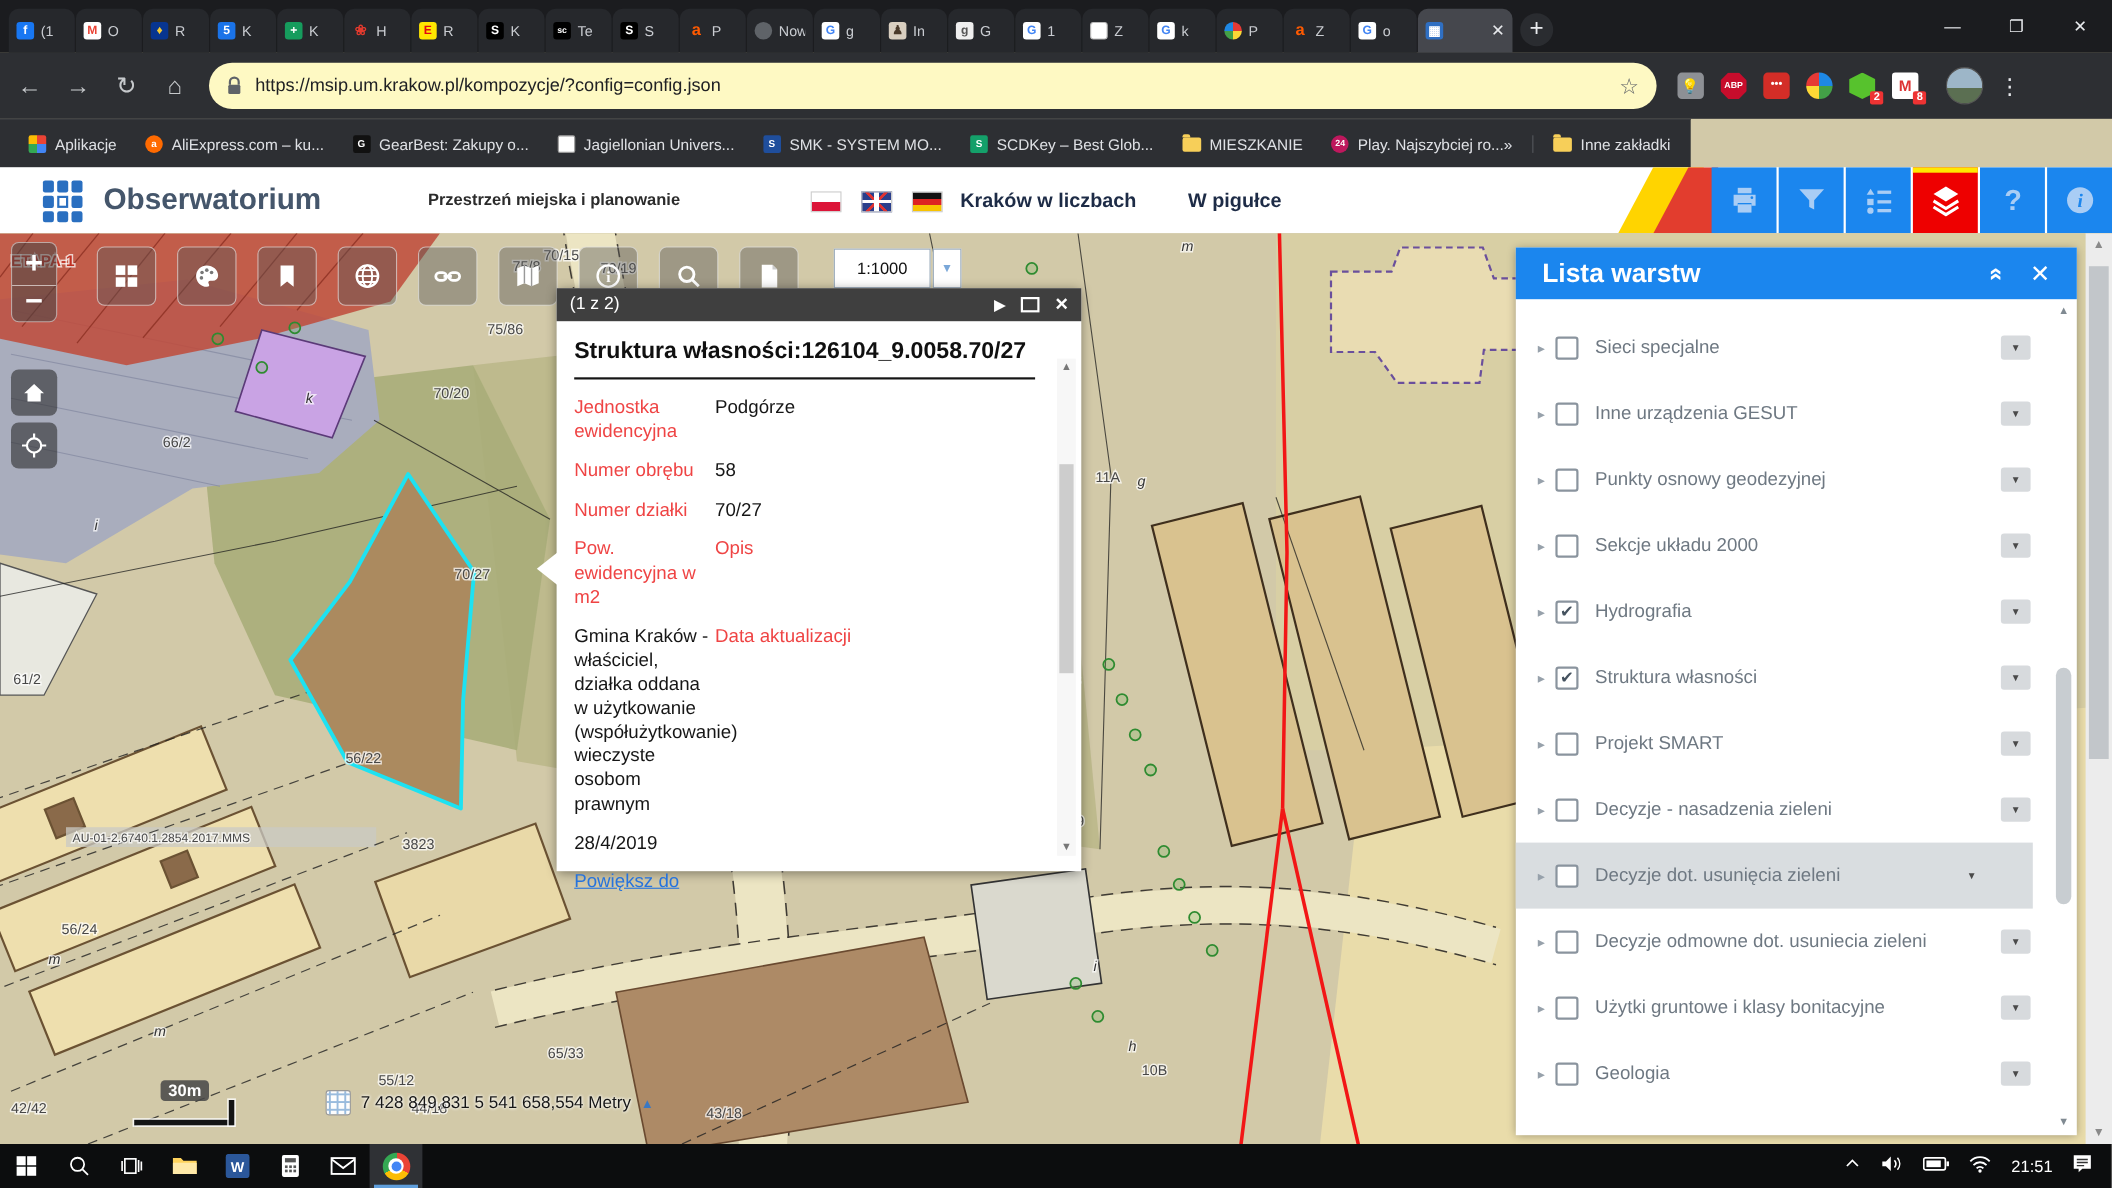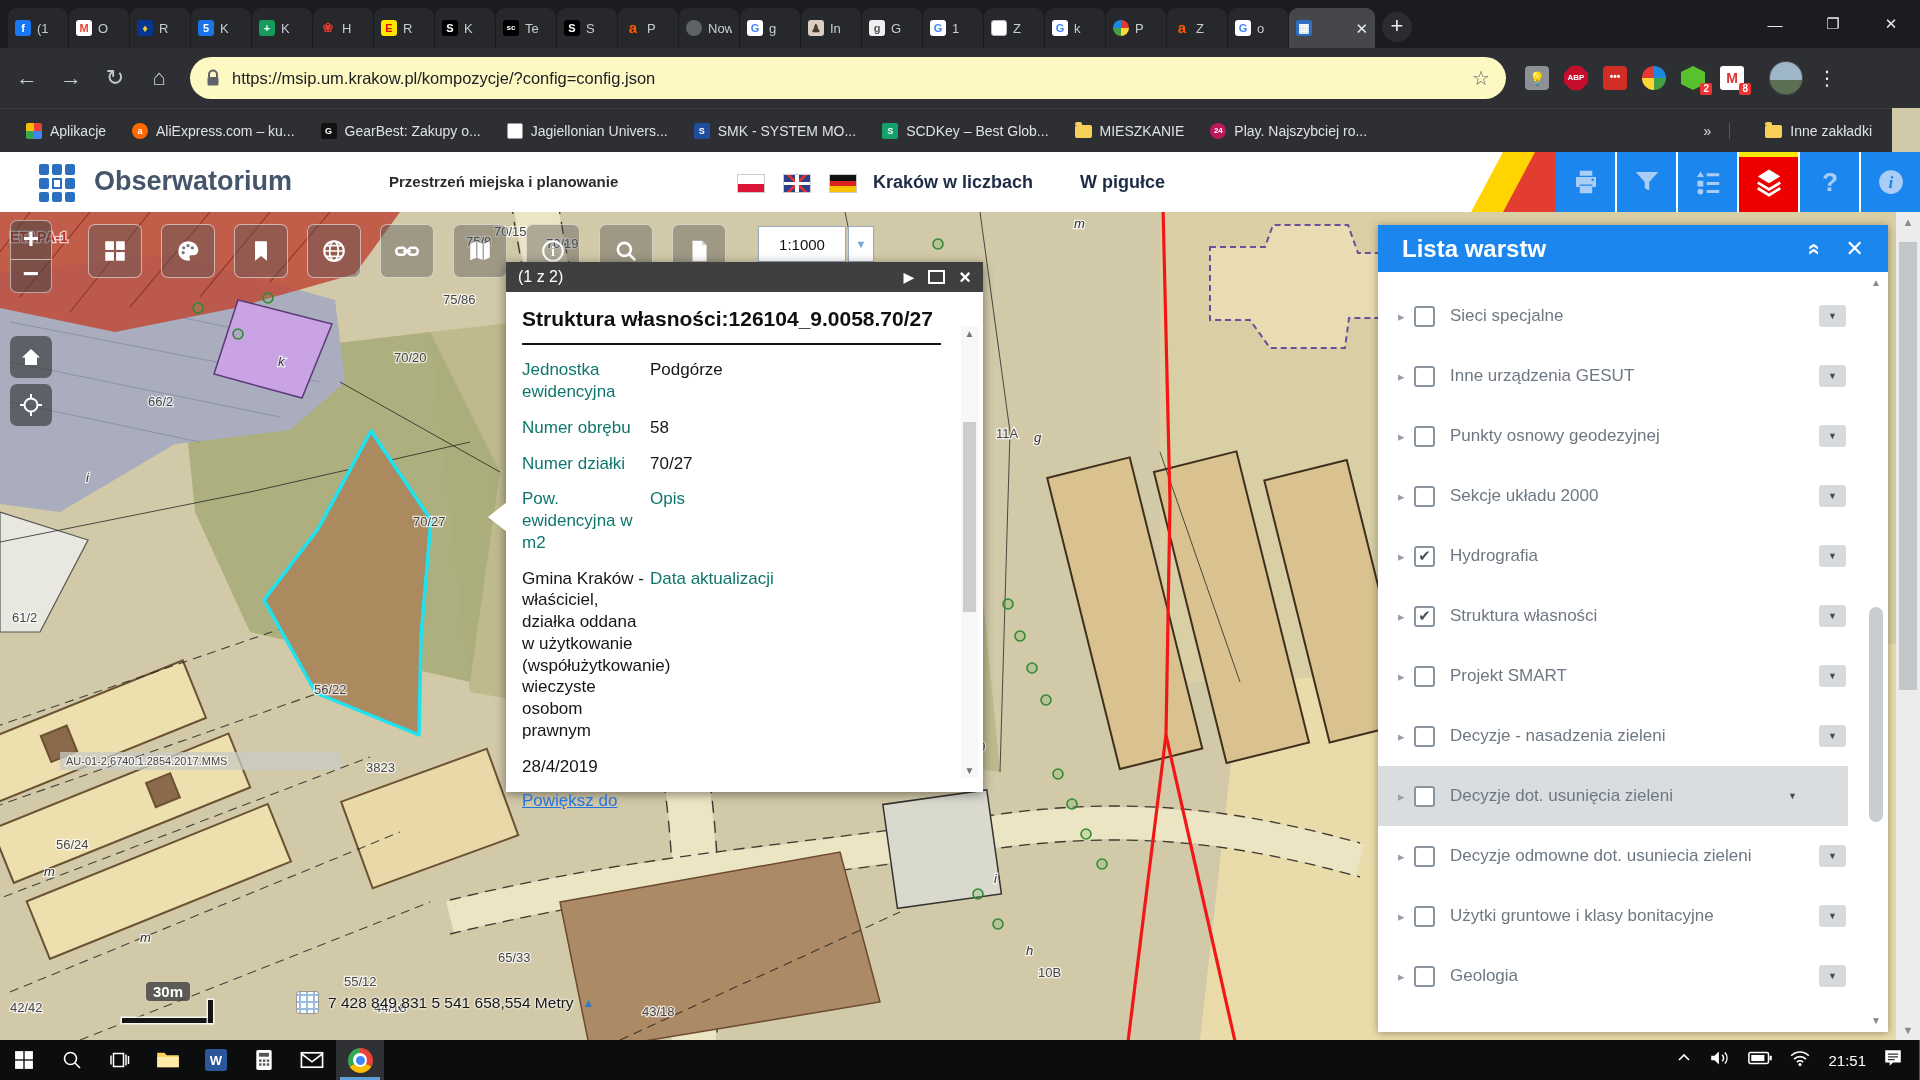--- a/index.html
+++ b/index.html
@@ -20,24 +20,24 @@
   .navbtn{width:34px;height:34px;margin-left:10px;display:flex;align-items:center;justify-content:center;color:#c6c9cc;font-size:22px;flex:none;}
   .url-pill{margin-left:14px;width:1316px;height:42px;background:#fef9c3;border-radius:21px;display:flex;align-items:center;padding:0 16px;box-sizing:border-box;flex:none;}
   .url-text{color:#202124;font-size:16.5px;margin-left:12px;white-space:nowrap;overflow:hidden;flex:1;}
   .star{color:#5f6368;font-size:20px;}
   .ext-row{display:flex;align-items:center;gap:13px;margin-left:18px;}
   .ext{position:relative;width:26px;height:26px;display:flex;align-items:center;justify-content:center;}
   .ext .badge{position:absolute;right:-6px;bottom:-4px;background:#e33;color:#fff;font-size:10px;line-height:12px;padding:0 3px;border-radius:2px;font-weight:bold;}
   .avatar{width:32px;height:32px;border-radius:50%;margin-left:24px;background:linear-gradient(180deg,#9db6c8 0 55%,#5b6f52 55% 100%);border:1px solid #555;flex:none;}
   .menu-dots{color:#e8eaed;font-size:20px;margin:0 16px 0 14px;letter-spacing:0;}
   
-  .bookmarks{position:absolute;left:0;top:108px;width:1892px;height:44px;background:#2d2f33;border-top:1px solid #3a3c40;display:flex;align-items:center;color:#dfe1e5;font-size:14px;}
+  .bookmarks{position:absolute;left:0;top:108px;width:1537px;height:44px;background:#2d2f33;border-top:1px solid #3a3c40;display:flex;align-items:center;color:#dfe1e5;font-size:14px;}
   .bm{display:flex;align-items:center;gap:8px;margin-left:26px;white-space:nowrap;}
   .bm.push{margin-left:auto;}
-  .bm.divided{border-left:1px solid #55585d;padding-left:35px;margin-left:18px;margin-right:20px;}
+  .bm.divided{border-left:1px solid #55585d;padding-left:18px;margin-left:18px;margin-right:20px;}
   .bmi{display:inline-block;width:16px;height:16px;border-radius:2px;flex:none;font:bold 9px/16px "Liberation Sans",sans-serif;text-align:center;color:#fff;}
   .folder{width:17px;height:13px;background:#f7cf59;border-radius:2px;position:relative;flex:none;}
   .folder:before{content:"";position:absolute;left:0;top:-3px;width:7px;height:3px;background:#f7cf59;border-radius:2px 2px 0 0;}
   
   .appheader{position:absolute;left:0;top:152px;width:1920px;height:60px;background:#fff;overflow:hidden;}
   .logo{position:absolute;left:34px;top:8px;width:46px;height:46px;}
   .app-title{position:absolute;left:94px;top:14px;font-size:27px;font-weight:bold;color:#45566b;}
   .app-subtitle{position:absolute;left:389px;top:21px;font-size:15px;font-weight:bold;color:#2b2b2b;}
   .flag{position:absolute;top:22px;width:28px;height:19px;border:1px solid #ccc;box-sizing:border-box;}
   .flag-pl{left:737px;background:linear-gradient(180deg,#fff 0 50%,#dc1438 50% 100%);}
@@ -79,21 +79,21 @@
   .popup-tb{height:30px;background:#3f3f3f;color:#fff;display:flex;align-items:center;font-size:16px;padding:0 12px;gap:14px;}
   .popup-title{flex:1;}
   .ptb-btn{color:#fff;font-size:14px;}
   .ptb-max{width:13px;height:10px;border:2px solid #fff;}
   .ptb-close{font-size:20px;font-weight:bold;line-height:18px;}
   .popup-body{position:relative;padding:14px 30px 10px 16px;height:486px;box-sizing:border-box;}
   .popup-callout{position:absolute;left:-18px;top:240px;width:0;height:0;border-top:15px solid transparent;border-bottom:15px solid transparent;border-right:19px solid #fff;}
   .popup-h{font-size:21px;font-weight:bold;color:#101010;line-height:1.25;width:420px;}
   .popup-hr{border:none;border-top:2px solid #151515;margin:11px 12px 14px 0;}
   .pfields{display:grid;grid-template-columns:128px 1fr;row-gap:14px;column-gap:0;font-size:17px;line-height:1.28;width:420px;}
-  .plabel{color:#0f766e;}
+  .plabel{color:#ef4444;}
   .pvalue{color:#161616;}
   .plink{display:inline-block;margin-top:14px;color:#2673dd;text-decoration:underline;font-size:17px;}
   .pscroll{position:absolute;right:5px;top:34px;width:17px;height:452px;background:#f7f7f7;}
   .pscroll .thumb{position:absolute;left:2px;top:96px;width:13px;height:190px;background:#cdcdcd;}
   .sarrow{position:absolute;left:0;width:100%;text-align:center;color:#777;font-size:10px;}
   
   .panel{position:absolute;left:1378px;top:13px;width:510px;height:807px;background:#fff;z-index:40;box-shadow:0 1px 8px rgba(0,0,0,.35);}
   .panel-hd{height:47px;background:#1b86ee;color:#fff;display:flex;align-items:center;padding:0 10px 0 24px;}
   .panel-title{font-size:24px;font-weight:bold;flex:1;}
   .panel-collapse{transform:rotate(-90deg);font-size:22px;font-weight:bold;margin-right:26px;}

